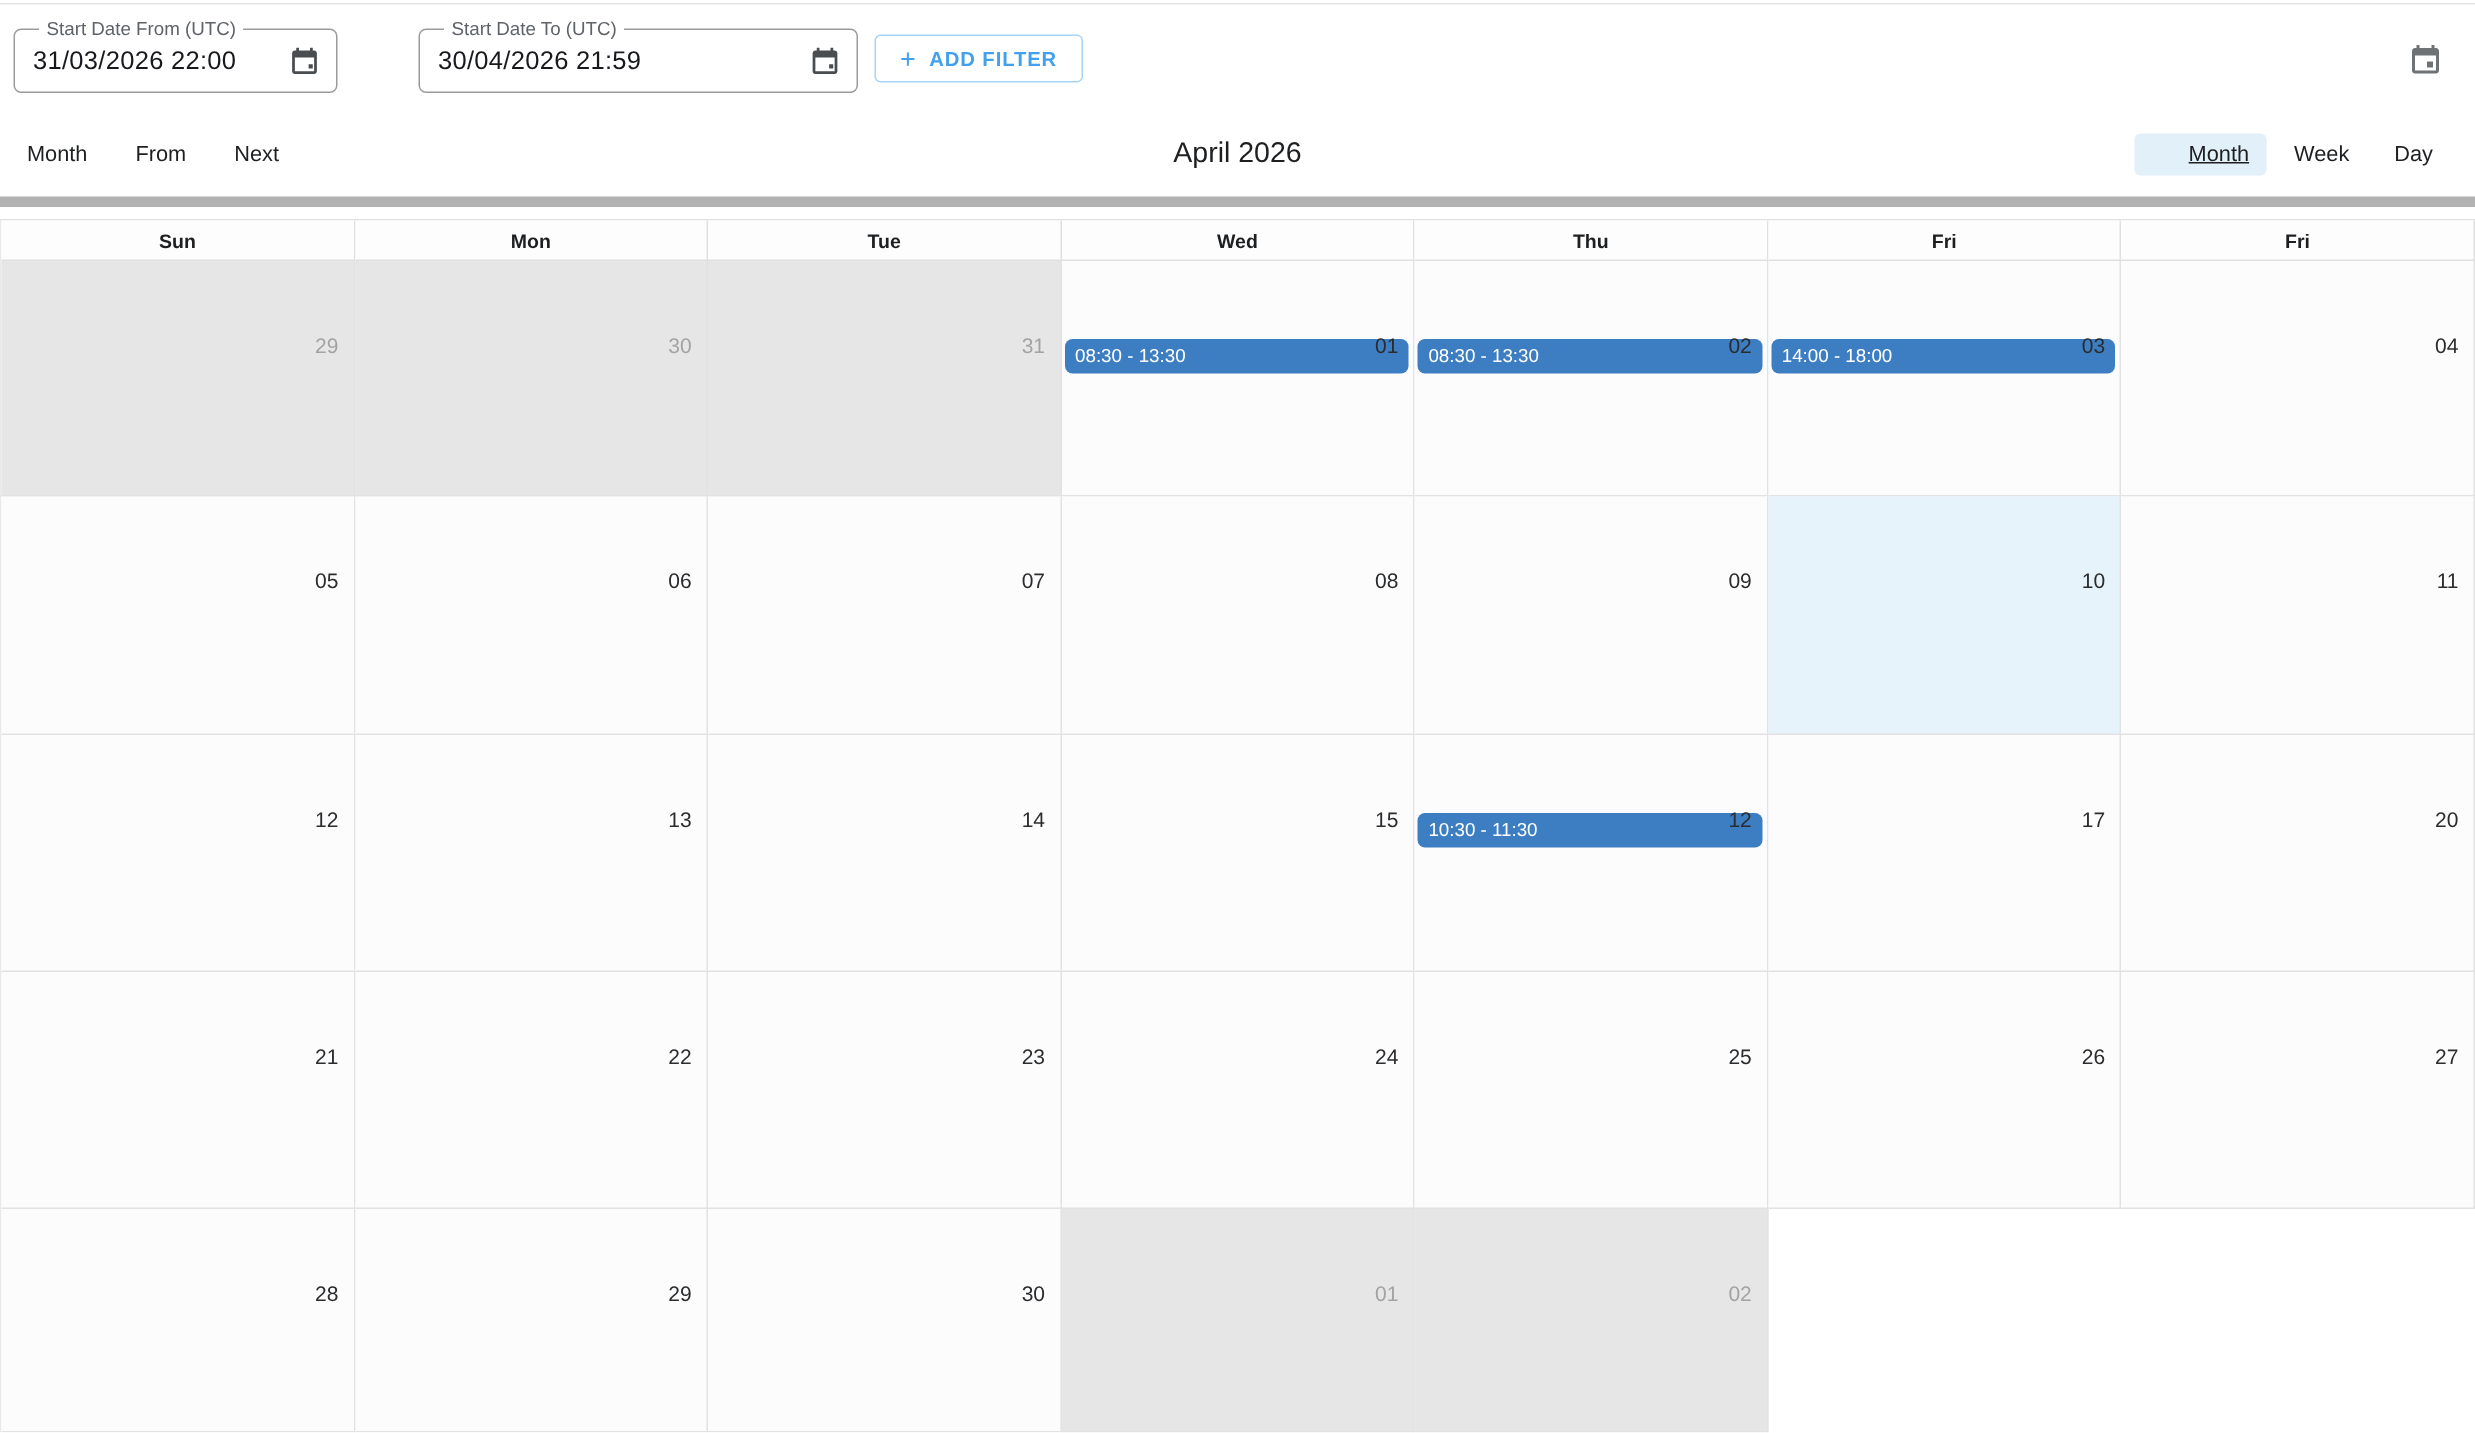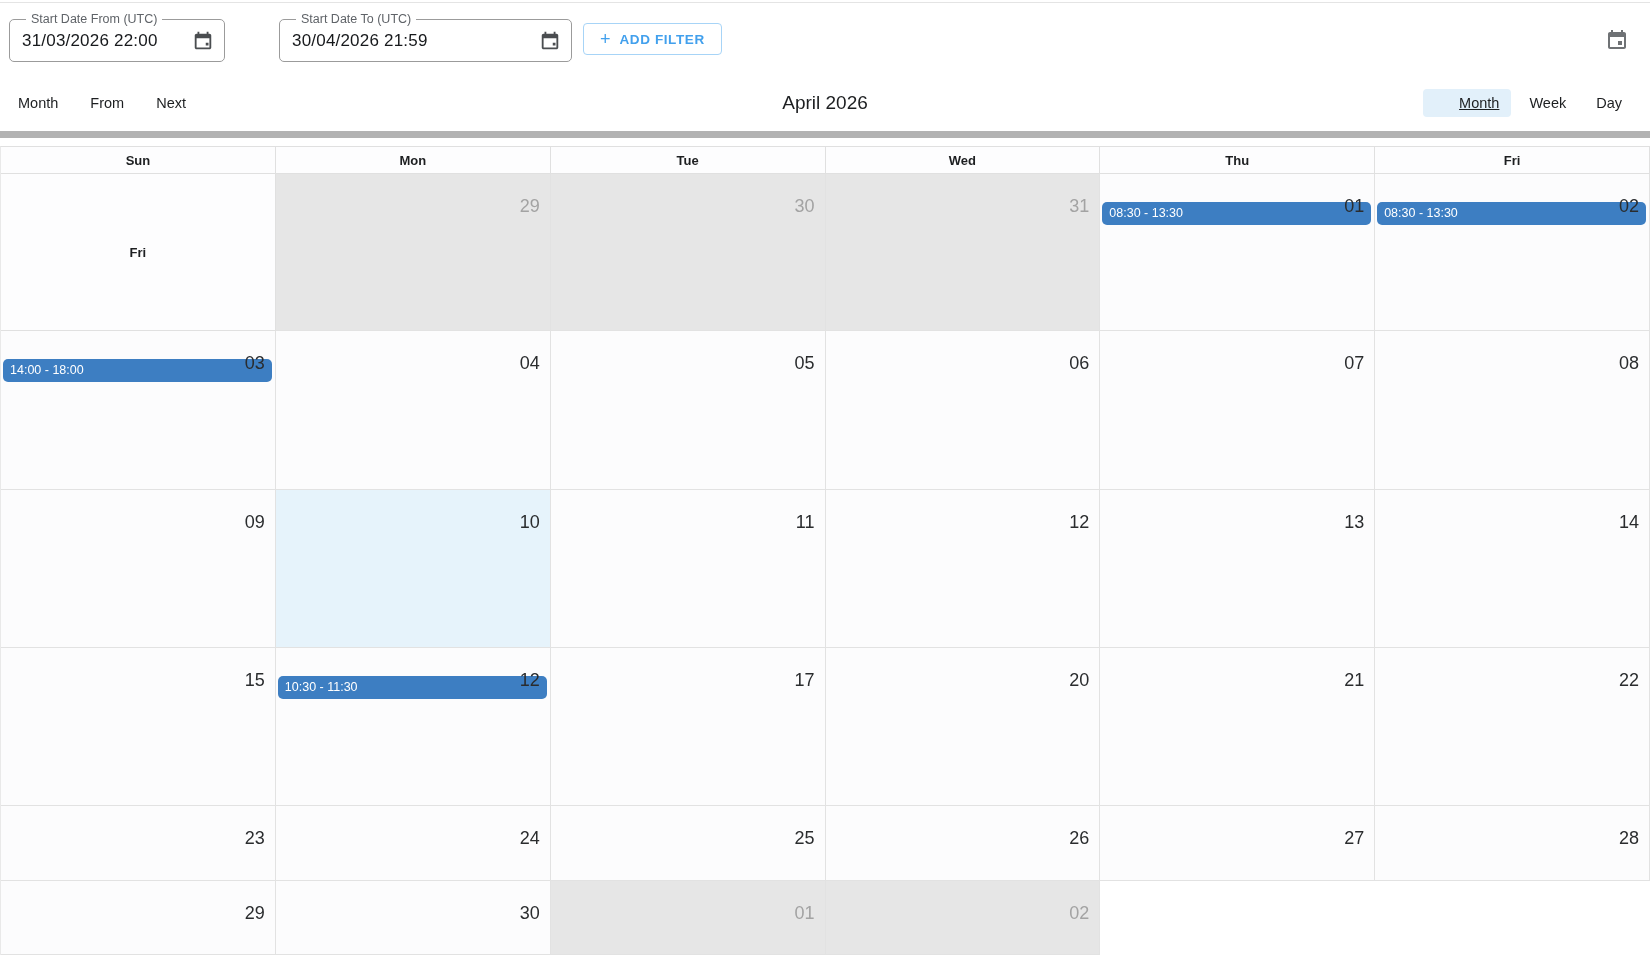--- a/index.html
+++ b/index.html
@@ -28,30 +28,30 @@
     font-size:19px; color:#1d1f21; pointer-events:none; }
   .view-group { position:absolute; right:16px; top:0; height:38px; display:flex; align-items:center; gap:6px; }
   .view-btn { border:none; background:transparent; font-family:inherit; font-size:14.5px; color:#1d1f21; padding:6px 12px; border-radius:4px; cursor:pointer; }
   .view-btn.active { background:var(--view-active-bg); text-decoration:underline;padding-left:36px; }
 
   
   .hscrollbar { position:absolute; top:131px; left:0; width:100%; height:7px; background:#b2b2b2; }
 
   
   .grid { position:absolute; top:146px; left:0; right:0; bottom:0;
-    display:grid; grid-template-columns:repeat(6,1fr);
+    display:grid; grid-template-columns:repeat(7,1fr);
     grid-template-rows:27px 157px 159px 158px 158px auto;
     border-top:1px solid #e0e0e0; border-left:1px solid #e9e9e9; background:#fff; }
   .dh { border-right:1px solid #e0e0e0; border-bottom:1px solid #e0e0e0; background:#fdfdfe;
     display:flex; align-items:center; justify-content:center;
     font-size:13px; font-weight:bold; color:#1d1f21; }
   .cell { border-right:1px solid #e2e2e2; border-bottom:1px solid #e2e2e2; background:#fcfcfd; overflow:hidden; cursor:pointer; }
   .cell.outside { background:var(--outside-bg); }
   .cell.today { background:var(--today-bg); }
-  .day-num { text-align:right; padding:24px 10px 0 0; font-size:18px; color:#2a2c2e; line-height:17px; height:23px; }
+  .day-num { text-align:right; padding:24px 10px 0 0; font-size:14px; color:#2a2c2e; line-height:17px; height:23px;margin-top:24px; }
   .cell.outside .day-num { color:#a3a3a3; }
   .event { margin:4px 3px 0 2px; height:23px; border-radius:5px; background:var(--event);
     color:#fff; font-size:12.5px; font-weight:normal; padding:4px 0 0 7px; cursor:pointer; }
   svg { display:block; }
 </style>
 </head>
 <body>
 
 <div class="app">
   <div class="top-line"></div>

